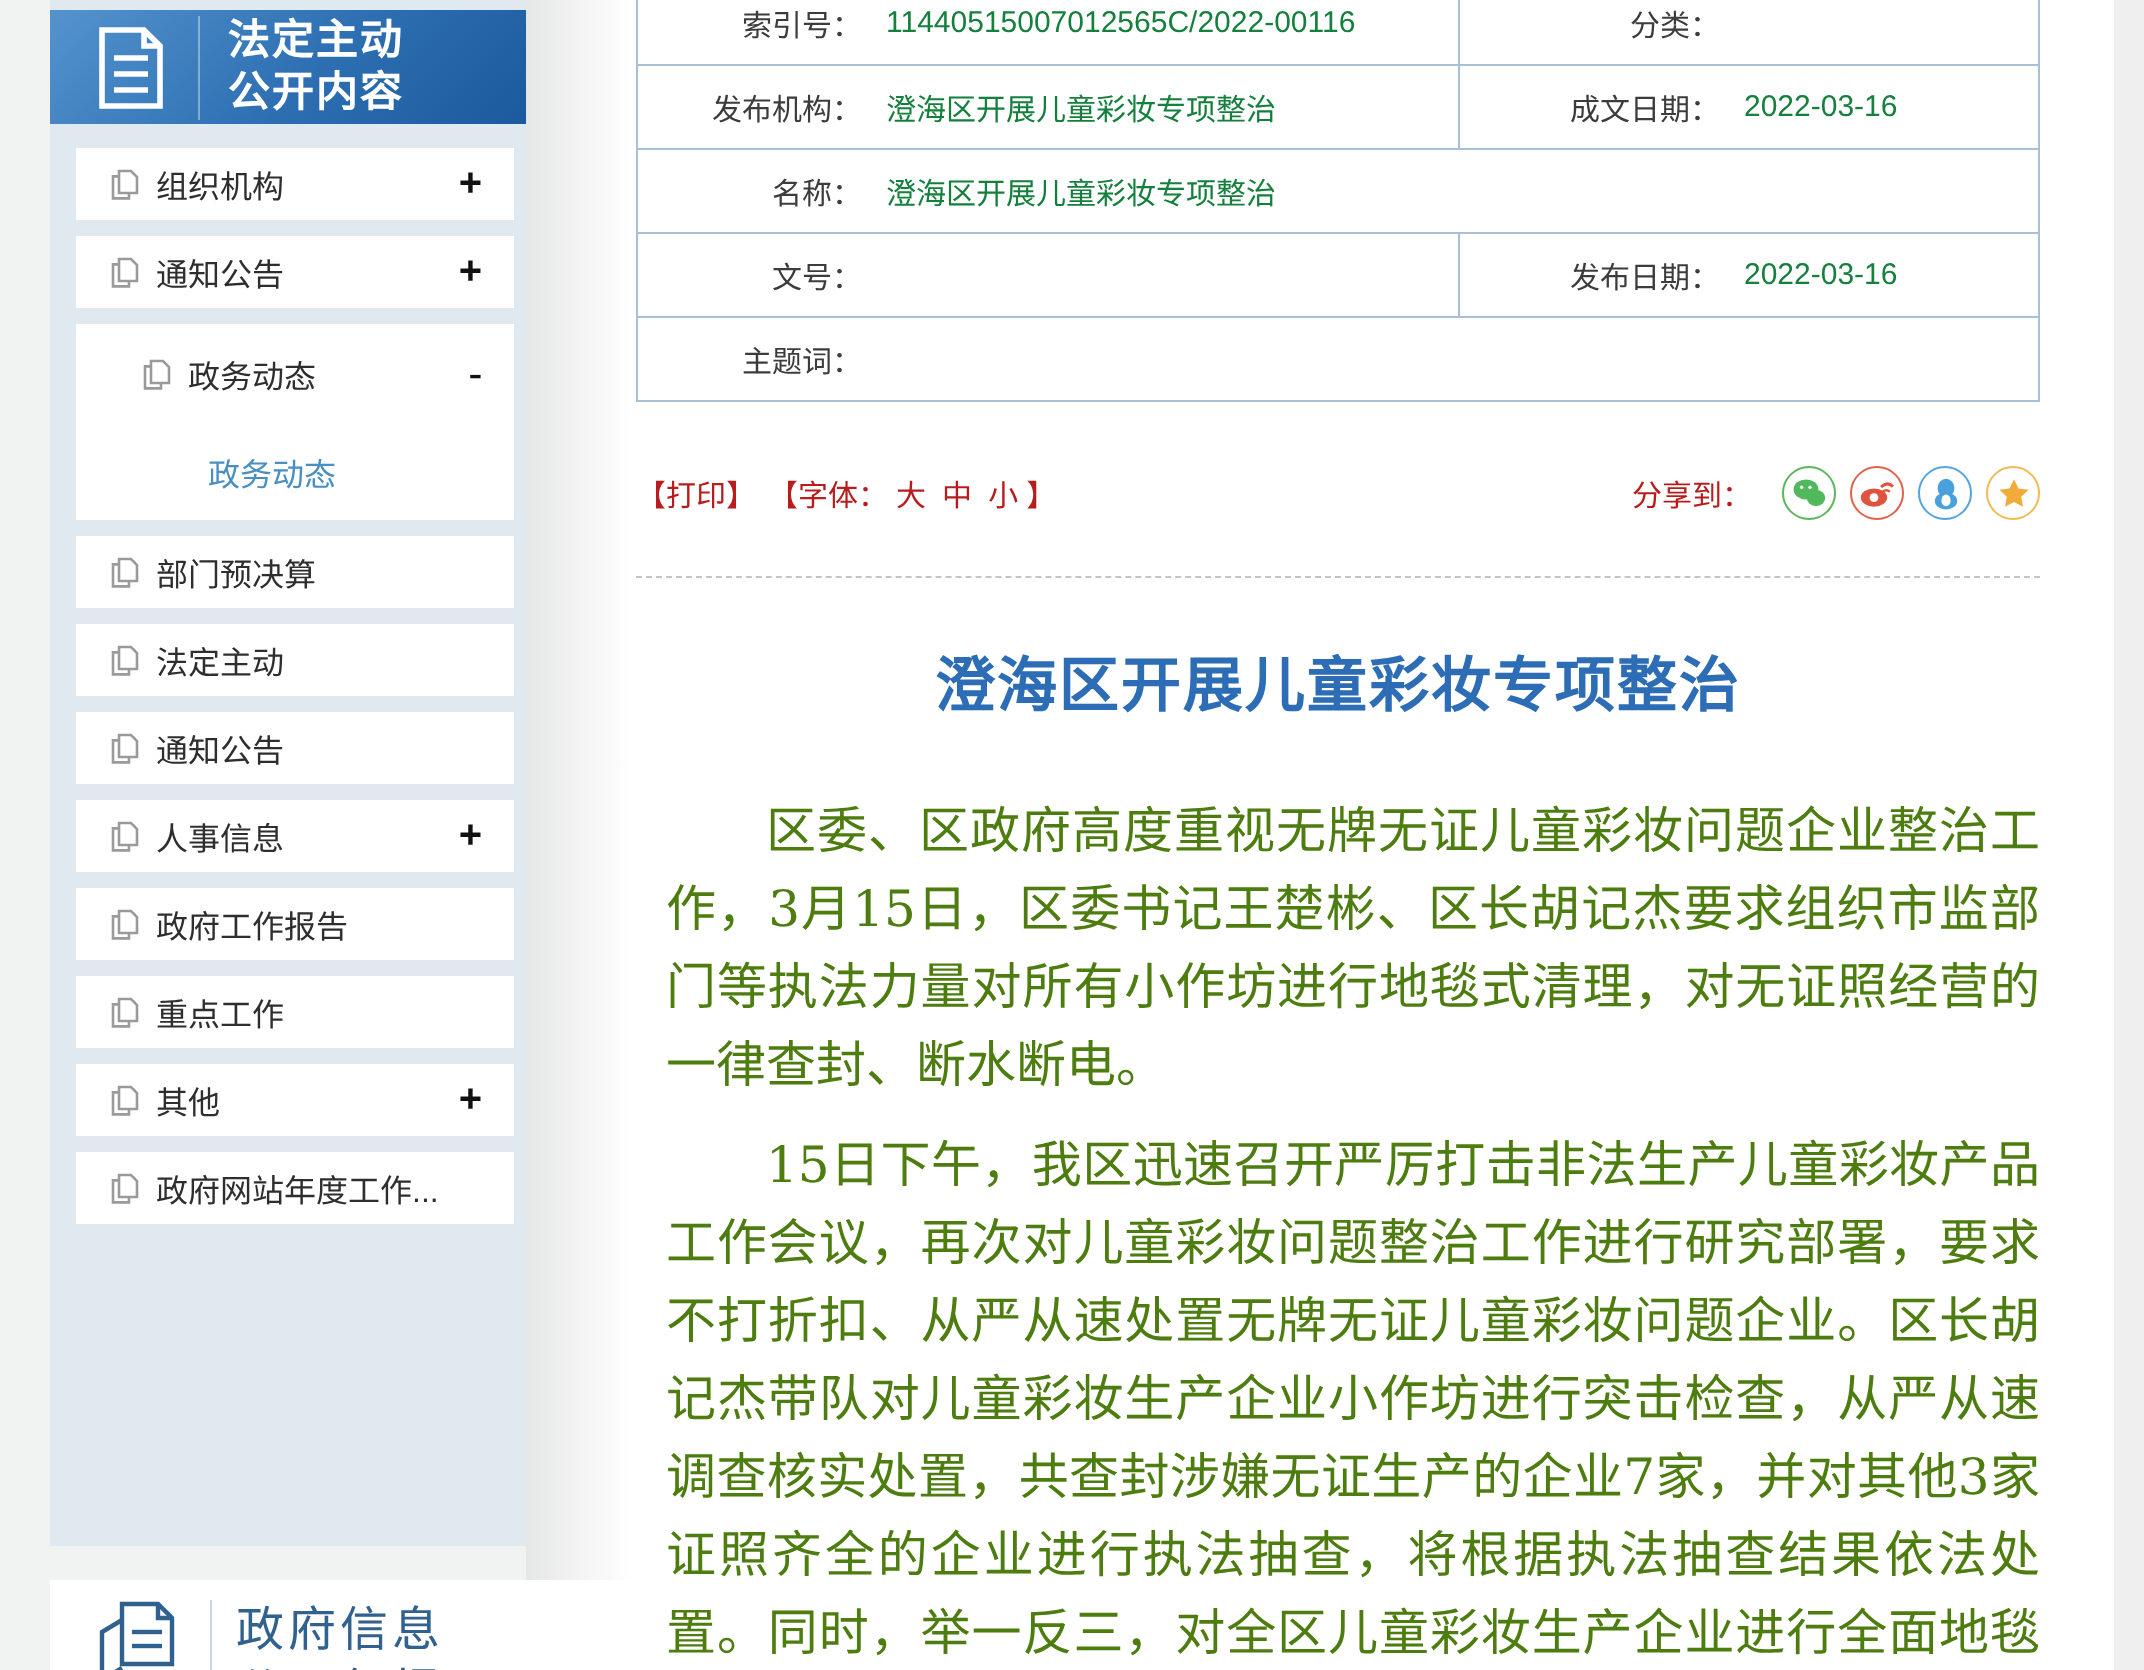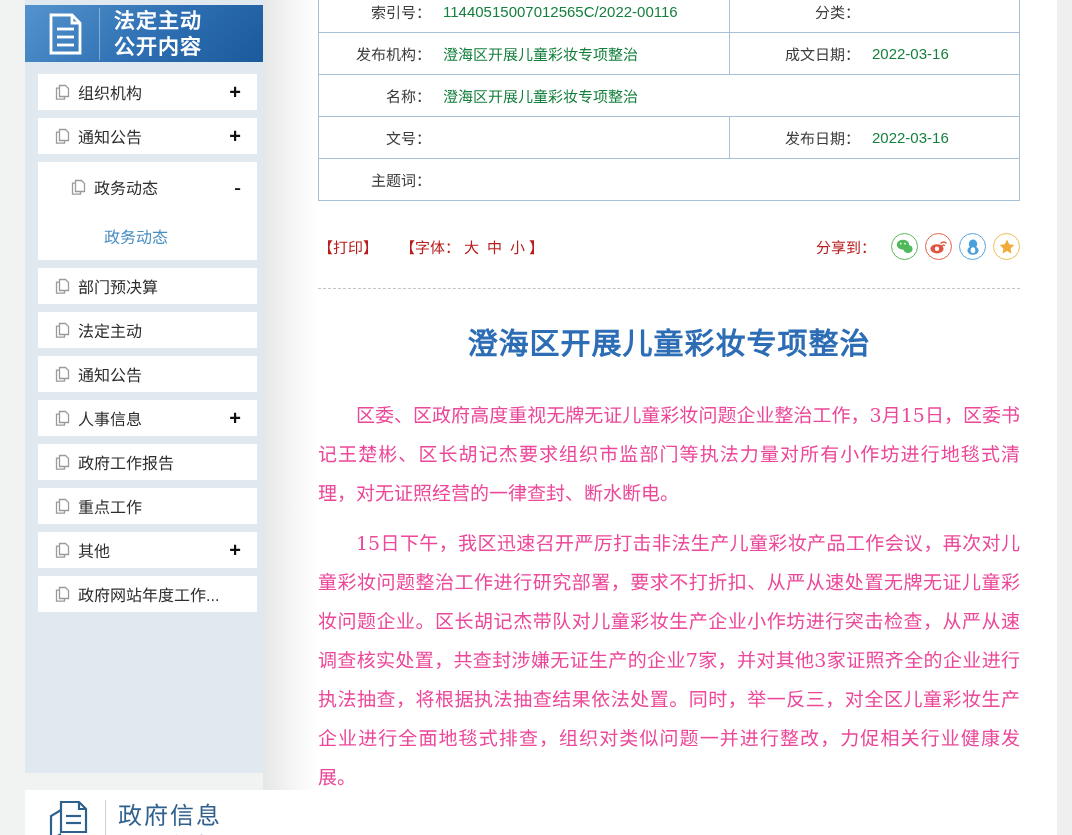--- a/index.html
+++ b/index.html
@@ -67,21 +67,21 @@
   .mcell.left { width:410px; }
   .mcell.right { flex:1; border-left:1px solid #a7c0d6; }
   .mcell.span { width:100%; }
   .mlabel { width:112px; text-align:right; flex-shrink:0; color:#3c3c3c; }
   .mcell.right .mlabel { width:130px; }
   .mvalue { margin-left:12px; color:#15803d; }
 
   
   .toolbar { margin-top:32px; display:flex; align-items:center; color:#b91c1c; font-size:15px; height:27px; }
   .tb-print { cursor:pointer; }
-  .tb-font { margin-left:22px; display:flex; align-items:center;font-family:Liberation Mono, monospace; }
+  .tb-font { margin-left:6px; display:flex; align-items:center;font-family:Liberation Mono, monospace; }
   .tb-size { margin:0 4px; cursor:pointer; }
   .tb-share { margin-left:auto; display:flex; align-items:center; }
   .share-label { margin-right:8px; }
   .share-btn {
     width:27px; height:27px; border-radius:50%; background:#fff;
     display:flex; align-items:center; justify-content:center;
     margin-left:7px; cursor:pointer; border:1.5px solid #ccc;
   }
   .share-btn.wechat { border-color:#5cb75c; }
   .share-btn.weibo  { border-color:#e0624d; }
@@ -92,22 +92,22 @@
 
   
   .art-title {
     margin-top:33px; text-align:center;
     font-size:30px; font-weight:bold; color:#2d6db5;
     line-height:44px; letter-spacing:1px;
   }
   .art-meta { margin-top:26px; text-align:center; font-size:14px; color:#9c9c9c; }
   .art-body { margin-top:30px; font-family:"DejaVu Serif", serif; }
   .art-body p {
-    font-size:19px; line-height:39px; color:#ec4899;
-    text-indent:2em; text-align:justify; margin-bottom:11px;
+    font-size:25px; line-height:39px; color:#4d7c0f;
+    text-indent:2em; text-align:justify; margin-bottom:11px;margin-left:15px;
   }
 </style>
 </head>
 <body>
 
 <div class="strip-left"></div>
 <div class="strip-right"></div>
 <div class="sidebar-shadow"></div>
 <div class="sidebar-gap"></div>
 

